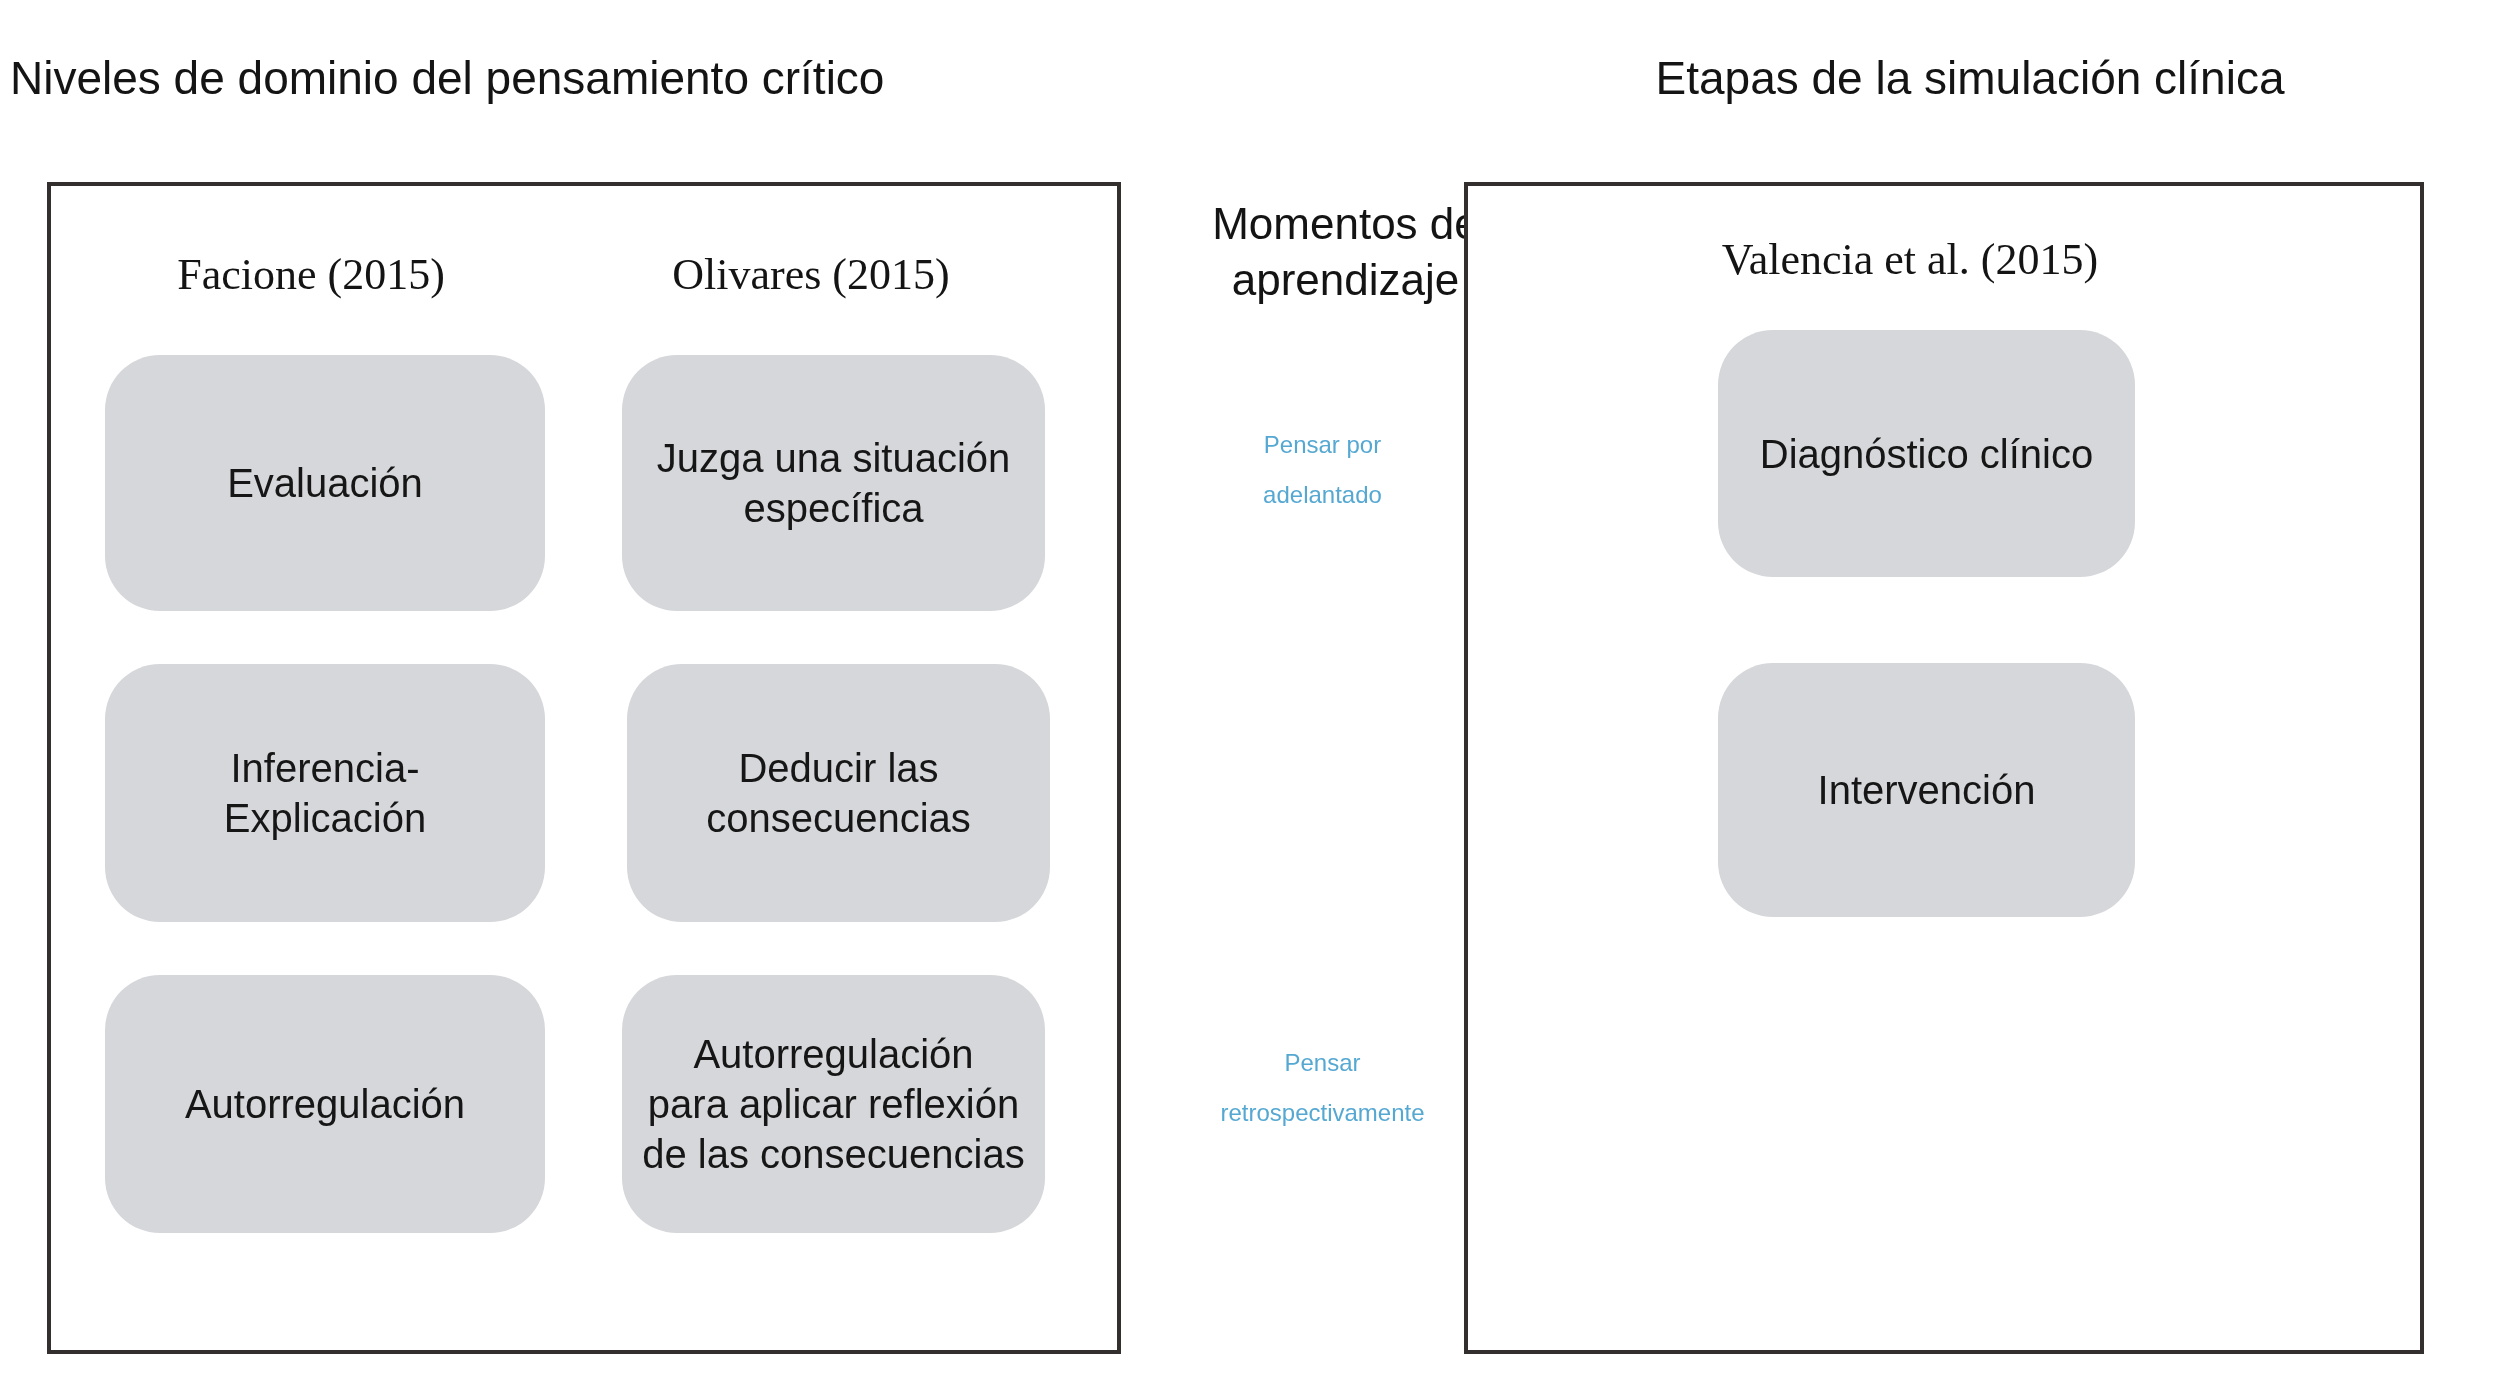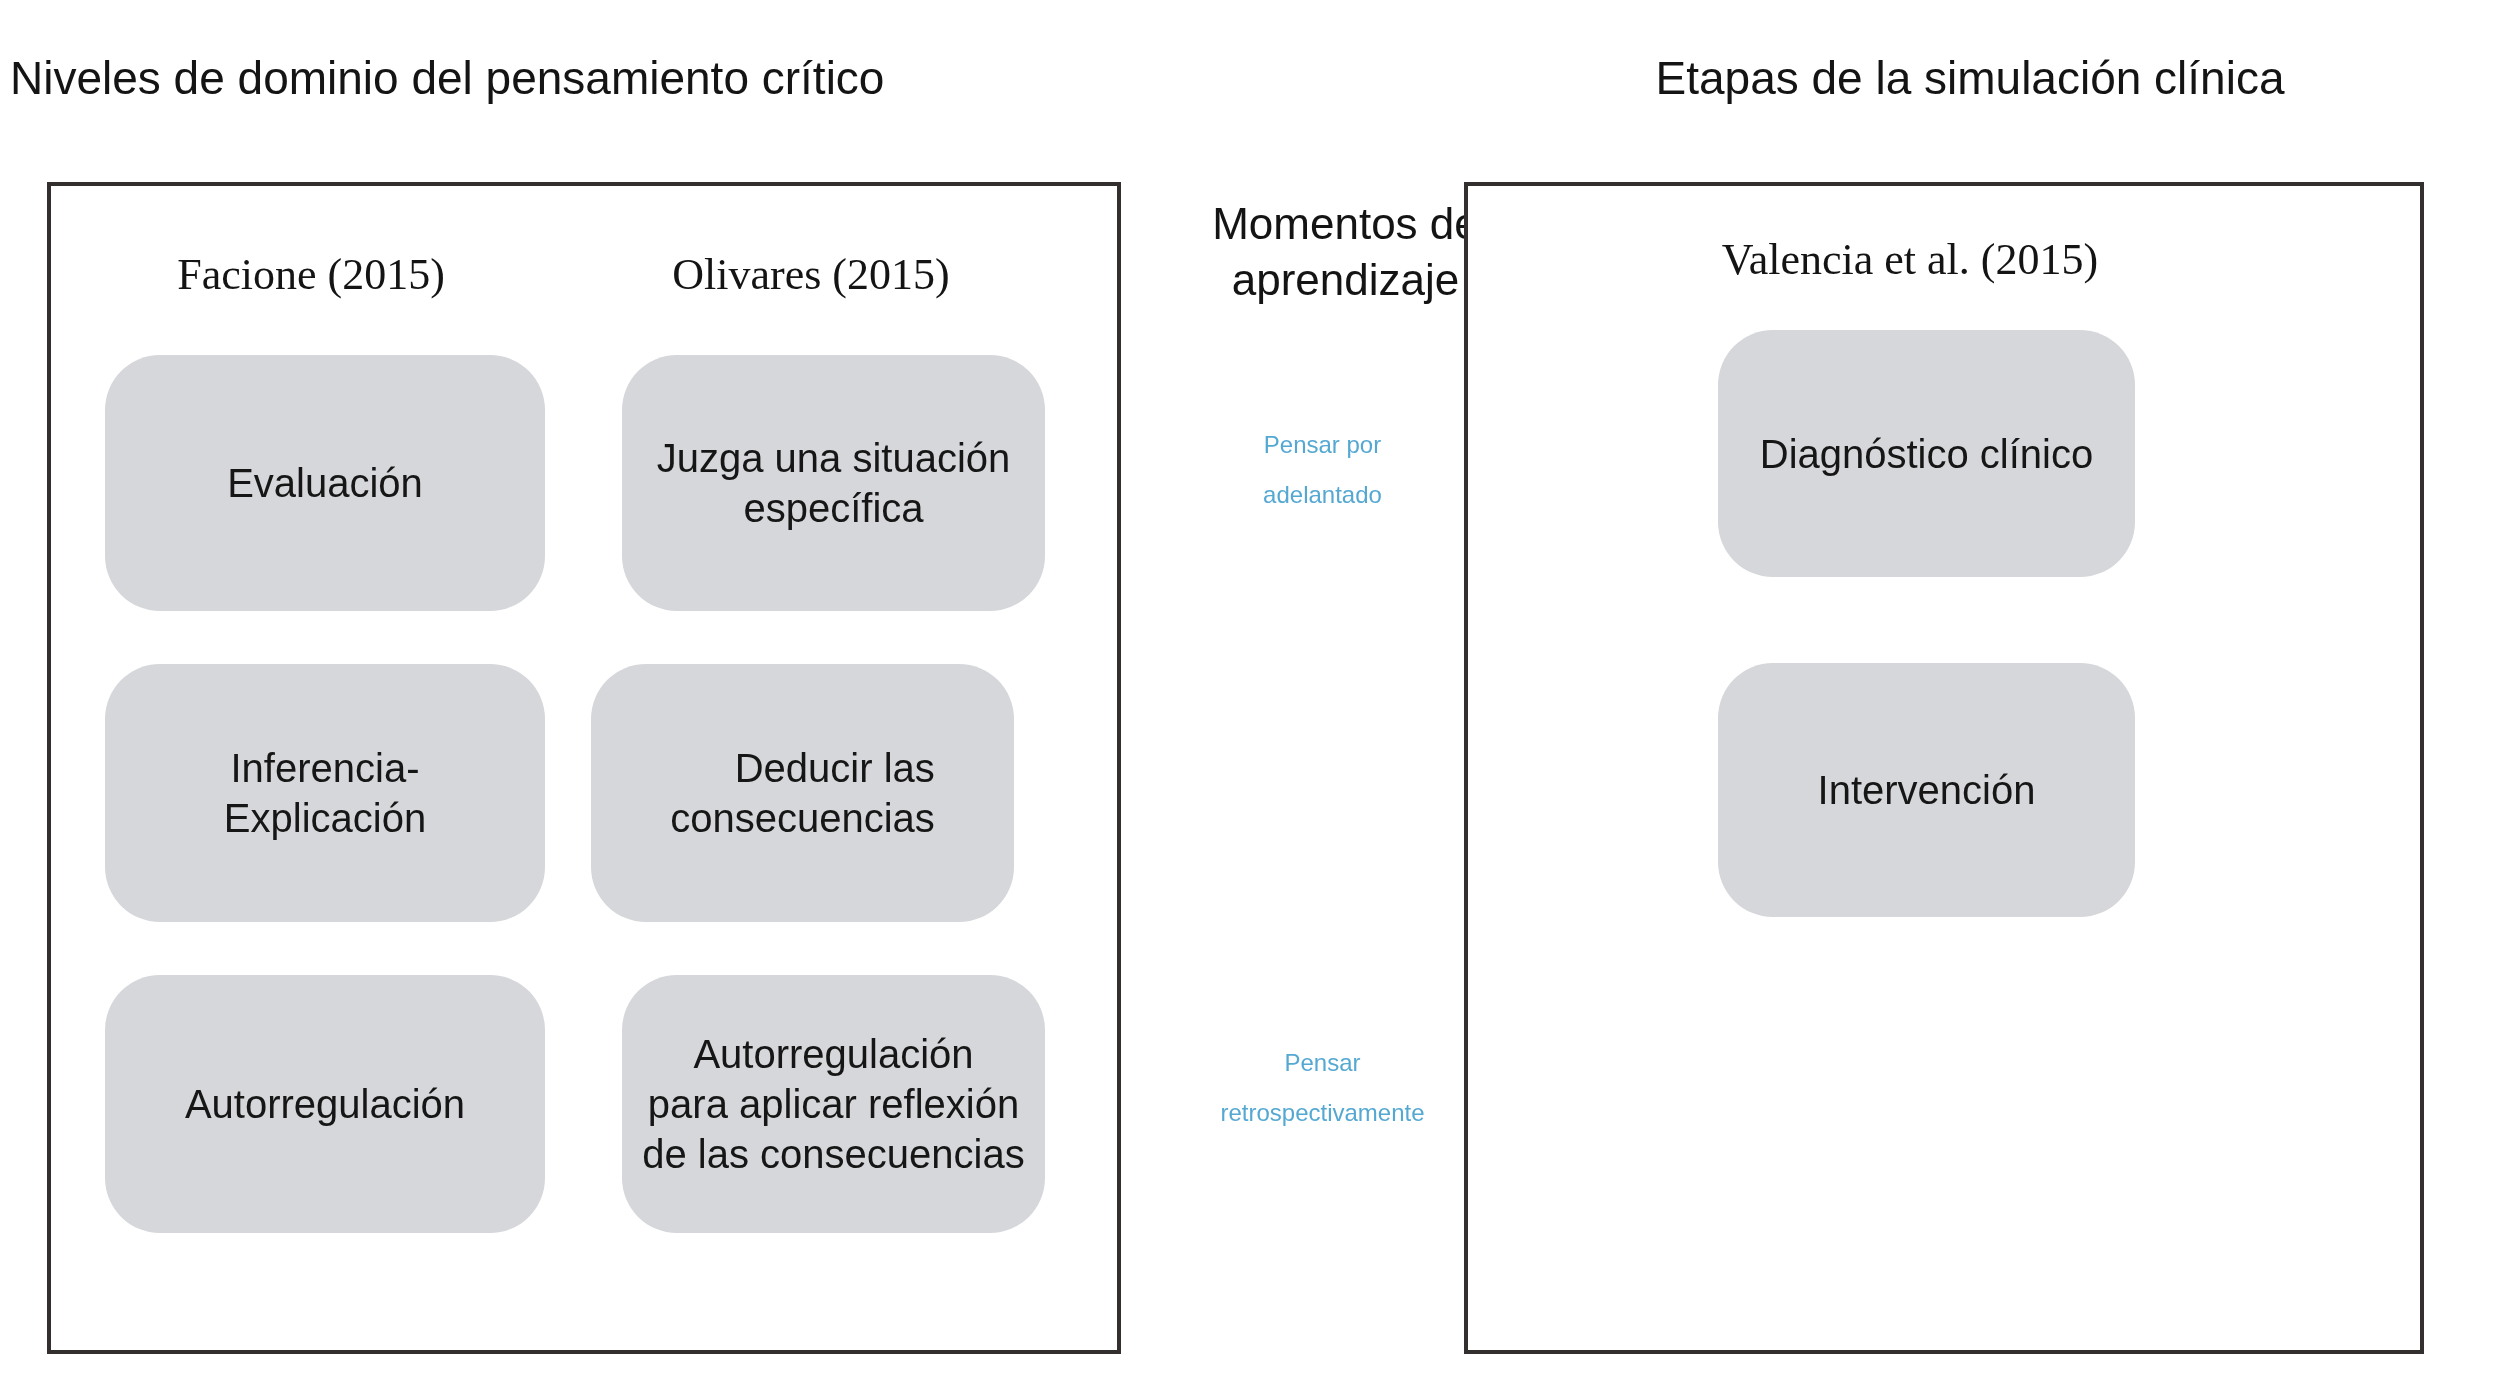--- a/index.html
+++ b/index.html
@@ -56,21 +56,21 @@
     line-height: 50px;
     color: #161616;
     white-space: pre-line;
     padding: 10px 18px;
   }
   
   .f1 { left: 54px;  top: 169px; width: 440px; height: 256px; }
   .f2 { left: 54px;  top: 478px; width: 440px; height: 258px; }
   .f3 { left: 54px;  top: 789px; width: 440px; height: 258px; }
   .o1 { left: 571px; top: 169px; width: 423px; height: 256px; text-align: center; }
-  .o2 { left: 540px; top: 478px; width: 423px; height: 258px; text-align: right; }
+  .o2 { left: 576px; top: 478px; width: 423px; height: 258px; }
   .o3 { left: 571px; top: 789px; width: 423px; height: 258px; }
   
   .r1 { left: 250px; top: 144px; width: 417px; height: 247px; }
   .r2 { left: 250px; top: 477px; width: 417px; height: 254px; }
   .r3 { left: 250px; top: 795px; width: 417px; height: 252px; }
 
   .middle-header {
     left: 1148px; top: 196px; width: 395px;
     font-size: 44px; line-height: 56px;
     text-align: center; color: #141414;

